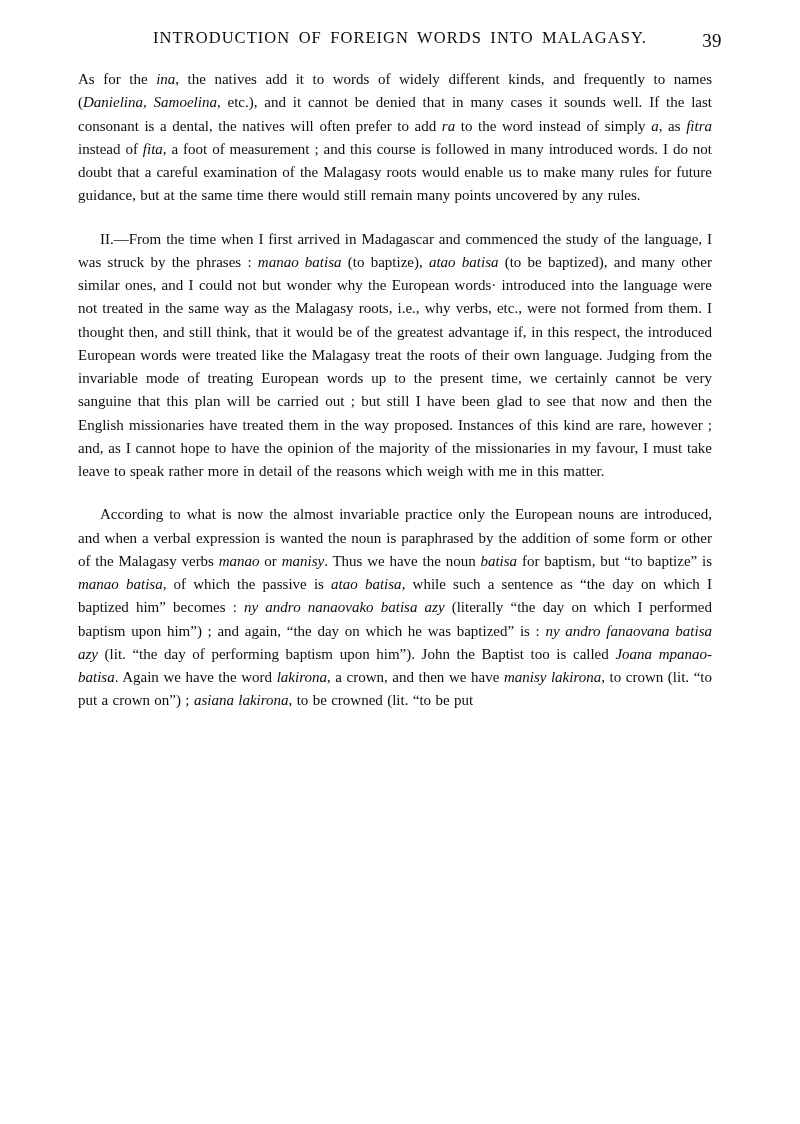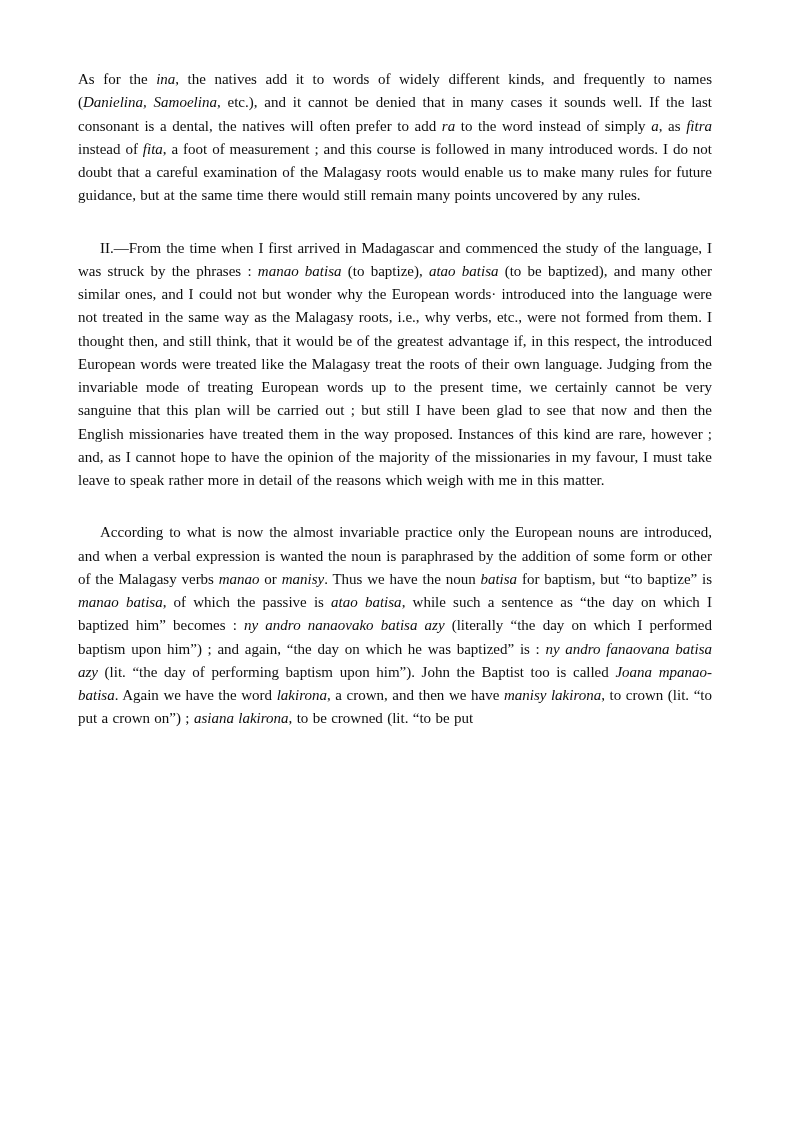--- a/index.html
+++ b/index.html
@@ -55,41 +55,45 @@
   p.para {
     margin: 0;
     font-size: 15px;
     line-height: 23.25px;
     text-align: justify;
     text-justify: inter-word;
     hyphens: none;
     word-spacing: 0.6px;
   }
   p.para + p.para {
-    margin-top: 29px;
+    margin-top: 20px;
   }
   p.indent {
     text-indent: 22px;
   }
   .it {
     font-style: italic;
   }
   
   p.para::after {
     content: "";
     display: inline-block;
     width: 100%;
   }
   p.para.nostretch::after { display: none; }
 </style>
 </head>
 <body>
 
 <div class="page">
 
+  <div class="running-head">
+    <span class="head-title">INTRODUCTION OF FOREIGN WORDS INTO MALAGASY.</span>
+    <span class="folio">39</span>
+  </div>
 
   <div class="textblock">
     <p class="para nostretch"><span>As for the </span><span class="it">ina</span><span>, the natives add it to words of widely different kinds, and frequently to names (</span><span class="it">Danielina, Samoelina</span><span>, etc.), and it cannot be denied that in many cases it sounds well.  If the last consonant is a dental, the natives will often prefer to add </span><span class="it">ra</span><span> to the word instead of simply </span><span class="it">a</span><span>, as </span><span class="it">fitra</span><span> instead of </span><span class="it">fita</span><span>, a foot of measurement ; and this course is followed in many introduced words.  I do not doubt that a careful examination of the Malagasy roots would enable us to make many rules for future guidance, but at the same time there would still remain many points uncovered by any rules.</span></p>
 
     <p class="para indent nostretch"><span>II.—From the time when I first arrived in Madagascar and commenced the study of the language, I was struck by the phrases : </span><span class="it">manao batisa</span><span> (to baptize), </span><span class="it">atao batisa</span><span> (to be baptized), and many other similar ones, and I could not but wonder why the European words· introduced into the language were not treated in the same way as the Malagasy roots, i.e., why verbs, etc., were not formed from them.  I thought then, and still think, that it would be of the greatest advantage if, in this respect, the introduced European words were treated like the Malagasy treat the roots of their own language.  Judging from the invariable mode of treating European words up to the present time, we certainly cannot be very sanguine that this plan will be carried out ; but still I have been glad to see that now and then the English missionaries have treated them in the way proposed. Instances of this kind are rare, however ; and, as I cannot hope to have the opinion of the majority of the missionaries in my favour, I must take leave to speak rather more in detail of the reasons which weigh with me in this matter.</span></p>
 
     <p class="para indent nostretch"><span>According to what is now the almost invariable practice only the European nouns are introduced, and when a verbal expression is wanted the noun is paraphrased by the addition of some form or other of the Malagasy verbs </span><span class="it">manao</span><span> or </span><span class="it">manisy</span><span>. Thus we have the noun </span><span class="it">batisa</span><span> for baptism, but “to baptize” is </span><span class="it">manao batisa</span><span>, of which the passive is </span><span class="it">atao batisa</span><span>, while such a sentence as “the day on which I baptized him” becomes : </span><span class="it">ny andro nanaovako batisa azy</span><span> (literally “the day on which I performed baptism upon him”) ; and again, “the day on which he was baptized” is : </span><span class="it">ny andro fanaovana batisa azy</span><span> (lit. “the day of performing baptism upon him”).  John the Baptist too is called </span><span class="it">Joana mpanao-batisa</span><span>.  Again we have the word </span><span class="it">lakirona</span><span>, a crown, and then we have </span><span class="it">manisy lakirona</span><span>, to crown (lit. “to put a crown on”) ; </span><span class="it">asiana lakirona</span><span>, to be crowned (lit. “to be put</span></p>
   </div>
 
 </div>

